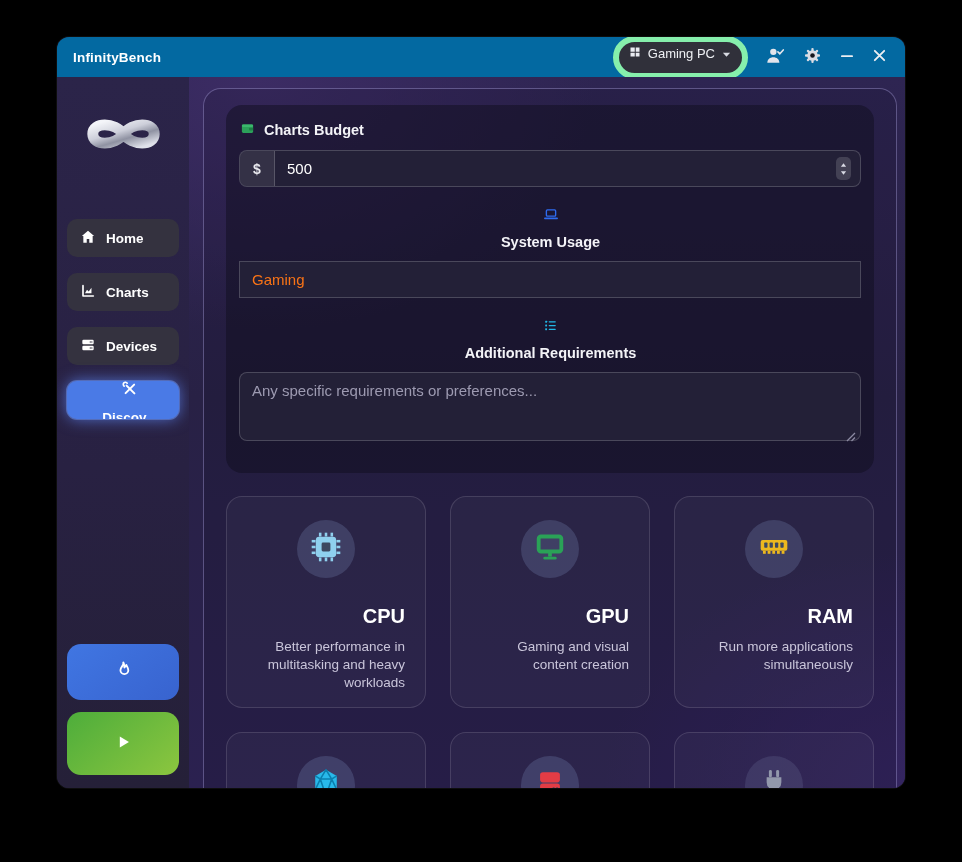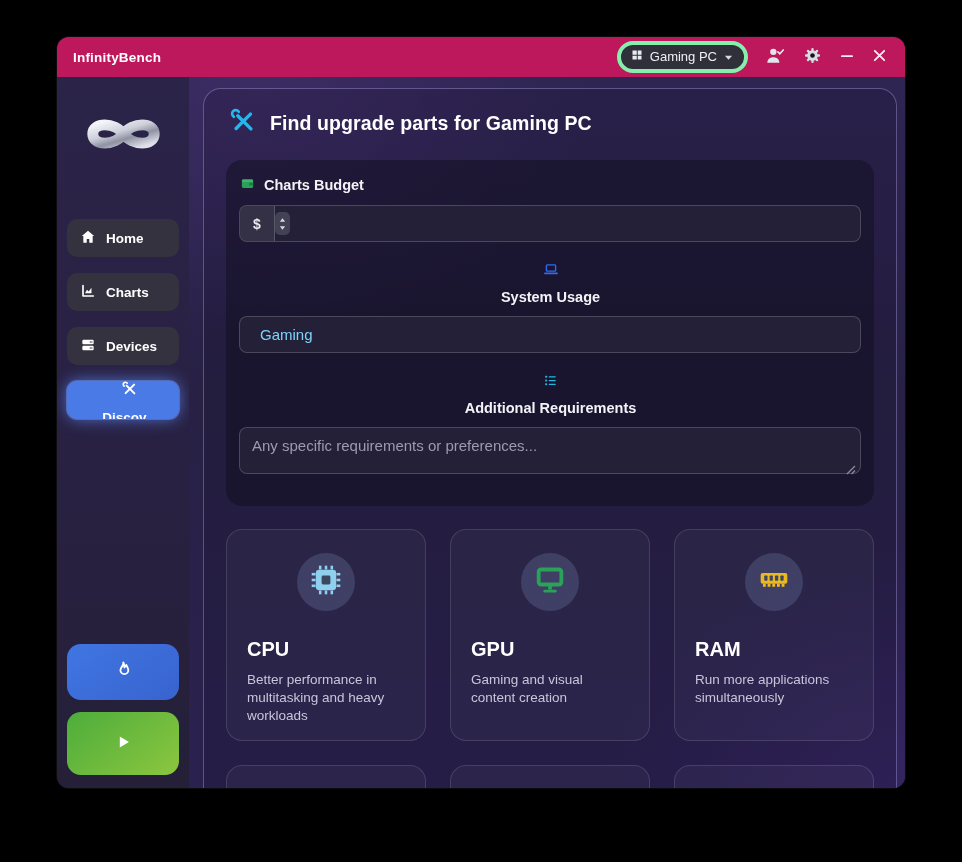--- a/index.html
+++ b/index.html
@@ -3,26 +3,26 @@
 <meta charset="utf-8">
 <style>
   * { margin:0; padding:0; box-sizing:border-box; }
   html,body { width:962px; height:862px; background:#000; font-family:"Liberation Sans", sans-serif; overflow:hidden; }
 
   .window { position:absolute; left:57px; top:37px; width:848px; height:751px;
     border-radius:12px; overflow:hidden; background:#262144;
     box-shadow:0 0 0 1px rgba(255,255,255,0.05); display:flex; flex-direction:column; }
 
   
-  .titlebar { flex:0 0 40px; height:40px; background:#be185d; display:flex; align-items:center;
+  .titlebar { flex:0 0 40px; height:40px; background:#0369a1; display:flex; align-items:center;
     padding:0 18px 0 16px; }
   .app-title { color:#fff; font-size:13.5px; font-weight:700; letter-spacing:.2px; }
   .tb-right { margin-left:auto; display:flex; align-items:center; gap:17px; }
   .device-pill { display:flex; align-items:center; gap:7px; background:#30303a;
-    border:4px solid #86efac; border-radius:999px; padding:4px 11px 5px 10px;
+    border:6px solid #86efac; border-radius:999px; padding:4px 11px 12px 10px;
     color:#eef0f4; font-size:13px; cursor:pointer; }
   .tb-icon-btn { background:none; border:none; display:flex; align-items:center; cursor:pointer; }
 
   
   .app-body { flex:1; display:flex; min-height:0; }
 
   
   .sidebar { flex:0 0 132px; width:132px;
     background:linear-gradient(180deg,#2b2449 0%,#282142 55%,#252038 100%);
     display:flex; flex-direction:column; align-items:center; padding:26px 0 13px; }
@@ -64,34 +64,34 @@
   .prefix { align-self:stretch; width:35px; background:rgba(255,255,255,.08);
     border-right:1px solid rgba(255,255,255,.18); color:#e9e9ef; display:flex;
     align-items:center; justify-content:center; font-size:14px; font-weight:600; }
   .num-input { flex:1; min-width:0; background:transparent; border:none; outline:none;
     color:#fff; font-size:15px; padding:0 12px; font-family:inherit; }
   .spinner { flex:0 0 auto; margin-right:9px; width:15px; height:23px; border-radius:5px;
     background:rgba(255,255,255,.15); display:flex; align-items:center; justify-content:center;
     cursor:pointer; border:none; }
 
   .text-input { width:100%; height:37px; background:#232037;
-    border:1px solid rgba(255,255,255,.18); border-radius:8px; color:#7dd3fc;
-    font-size:15px; padding:0 20px; outline:none; font-family:inherit; }
+    border:1px solid rgba(255,255,255,.18); border-radius:0; color:#f97316;
+    font-size:15px; padding:0 12px; outline:none; font-family:inherit; }
 
   .textarea-wrap { position:relative; }
-  .req-textarea { width:100%; height:47px; background:#232037;
+  .req-textarea { width:100%; height:69px; background:#232037;
     border:1px solid rgba(255,255,255,.18); border-radius:8px; color:#fff;
     font-size:15px; padding:9px 12px; resize:none; outline:none; font-family:inherit; }
   .req-textarea::placeholder { color:#9d9ab1; }
   .resize-handle { position:absolute; right:5px; bottom:7px; width:10px; height:10px; cursor:nwse-resize; }
 
   
   .cards { margin-top:23px; display:grid; grid-template-columns:repeat(3,1fr); gap:24px; }
   .card { border:1px solid rgba(255,255,255,.13); border-radius:16px;
-    background:rgba(255,255,255,.032); padding:23px 20px 16px; min-height:207px; cursor:pointer; }
+    background:rgba(255,255,255,.032); padding:23px 20px 16px; min-height:207px; cursor:pointer;text-align:right; }
   .icon-circle { width:58px; height:58px; border-radius:50%;
     background:rgba(132,156,204,.23); margin:0 auto 27px; display:flex;
     align-items:center; justify-content:center; }
   .icon-circle.muted { background:rgba(132,146,184,.18); }
   .card-title { color:#fff; font-size:20px; font-weight:700; margin-bottom:10px; }
   .card-desc { color:#c9c5da; font-size:13.5px; line-height:1.32; }
 </style>
 </head>
 <body>
 
@@ -234,45 +234,36 @@
                 <polygon points="8.5,6 18.5,12 8.5,18" fill="#fff"></polygon>
               </svg>
           </span>
         </button>
       </div>
     </div>
 
     <div class="main">
       <div class="container">
 
-        <div class="heading">
-          <span>
-            <svg width="27" height="27" viewBox="0 0 24 24" stroke="#29b5ea" fill="none" stroke-linecap="round">
-                <path d="M7.8 3.4 A3.2 3.2 0 1 0 3.4 7.8" stroke-width="2.4"></path>
-                <path d="M6.9 6.9 18.6 18.6" stroke-width="3"></path>
-                <path d="M18.2 5.4 5.4 18.2" stroke-width="3"></path>
-              </svg>
-          </span>
-          <h1>Find upgrade parts for Gaming PC</h1>
-        </div>
 
         <div class="form-panel">
 
           <div class="field-label">
             <span>
               <svg width="15" height="15" viewBox="0 0 24 24">
                   <rect x="3" y="5.5" width="18" height="13.5" rx="2.2" fill="#2ca05a"></rect>
                   <rect x="3" y="5.5" width="18" height="4" rx="2" fill="#3bb76d"></rect>
                   <rect x="14.5" y="10.8" width="6.5" height="4.4" rx="1.2" fill="#1d7f45"></rect>
                 </svg>
             </span>
             <span>Charts Budget</span>
           </div>
           <div class="input-group">
             <span class="prefix">$</span>
+            <input class="num-input" type="text" value="500" style="">
             <button class="spinner">
               <svg width="9" height="14" viewBox="0 0 10 16">
                   <path d="M5 1.5 8 5.5H2z" fill="#d8dae4"></path>
                   <path d="M5 14.5 2 10.5h6z" fill="#d8dae4"></path>
                 </svg>
             </button>
           </div>
 
           <div class="field-label spaced">
             <span>

